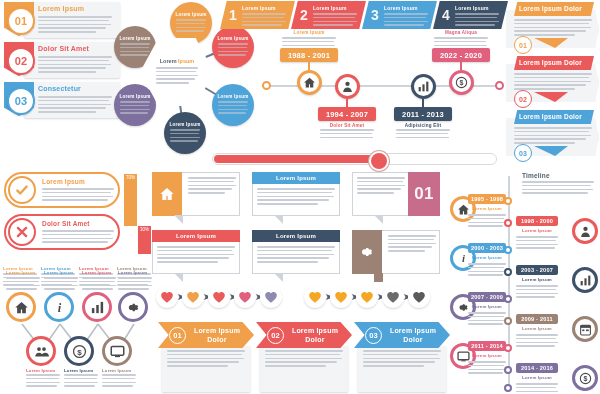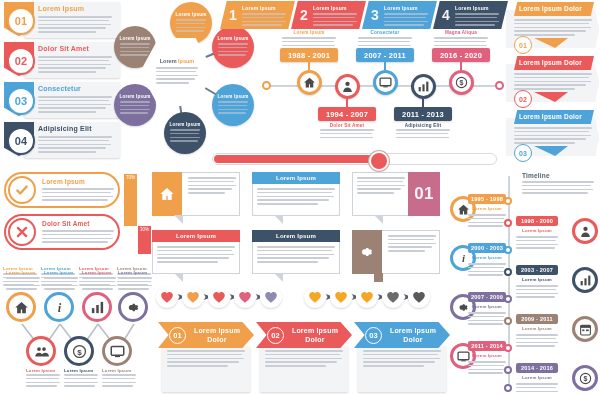--- a/index.html
+++ b/index.html
@@ -71,37 +71,20 @@
         <div style="position:absolute;left:36px;top:14px;width:74px;">
           <span class="lines">
             <i></i>
             <i></i>
             <i></i>
             <i></i>
             <i></i>
           </span>
         </div>
       </div>
-      <div style="position:absolute;left:0;top:120px;width:118px;height:36px;">
-        <div class="card shadow" style="position:absolute;left:22px;top:0;width:96px;height:36px;border-radius:2px;"></div>
-        <div style="position:absolute;left:2px;top:0;width:30px;height:34px;background:#3d5168;clip-path:polygon(0 0,100% 0,100% 76%,50% 100%,0 76%);"></div>
-        <div class="circ shadow" style="position:absolute;left:5px;top:5px;width:24px;height:24px;background:#fff;border:2px solid #3d5168;">
-          <span class="ttl" style="font-size:11px;color:#3d5168;">04</span>
-        </div>
-        <div class="ttl" style="position:absolute;left:36px;top:3px;font-size:7px;color:#3d5168;">Adipisicing Elit</div>
-        <div style="position:absolute;left:36px;top:14px;width:74px;">
-          <span class="lines">
-            <i></i>
-            <i></i>
-            <i></i>
-            <i></i>
-            <i></i>
-          </span>
-        </div>
-      </div>
     </div>
 
   <div class="abs" id="hexagon" style="left:112px;top:8px;width:150px;height:155px;">
       <svg class="abs" width="150" height="155" style="left:0;top:0;">
         <line x1="78" y1="14" x2="63" y2="62" stroke="#6b7a8d" stroke-width="2"></line>
         <line x1="22" y1="38" x2="63" y2="62" stroke="#6b7a8d" stroke-width="2"></line>
         <line x1="120" y1="38" x2="63" y2="62" stroke="#6b7a8d" stroke-width="2"></line>
         <line x1="22" y1="96" x2="63" y2="62" stroke="#6b7a8d" stroke-width="2"></line>
         <line x1="120" y1="96" x2="63" y2="62" stroke="#6b7a8d" stroke-width="2"></line>
         <line x1="72" y1="124" x2="63" y2="62" stroke="#6b7a8d" stroke-width="2"></line>
@@ -253,50 +236,30 @@
         <div class="ttl shadow" style="background:#f0a04b;color:#fff;font-size:7.5px;text-align:center;padding:2.5px 0;border-radius:2px;">1988 - 2001</div>
         <div style="width:2px;height:8px;background:#f0a04b;margin:0 auto;"></div>
         <div class="circ shadow" style="width:25px;height:25px;margin:0 auto;background:#fff;border:3px solid #f0a04b;box-sizing:border-box;">
           <span class="ic" style="width:13px;height:13px;color:#4a4a4a;display:inline-block;">
             <svg viewBox="0 0 24 24" width="100%" height="100%">
               <path fill="currentColor" d="M12 3 2 12h3v9h6v-6h2v6h6v-9h3z"></path>
             </svg>
           </span>
         </div>
       </div>
-      <div style="position:absolute;left:94px;top:0;width:58px;">
-        <div class="ttl" style="font-size:4.6px;color:#4ea3d8;text-align:center;">Consectetur</div>
-        <div style="width:54px;margin:2px auto 2px;">
-          <span class="lines">
-            <i></i>
-            <i></i>
-            <i></i>
-          </span>
-        </div>
-        <div class="ttl shadow" style="background:#4ea3d8;color:#fff;font-size:7.5px;text-align:center;padding:2.5px 0;border-radius:2px;">2007 - 2011</div>
-        <div style="width:2px;height:8px;background:#4ea3d8;margin:0 auto;"></div>
-        <div class="circ shadow" style="width:25px;height:25px;margin:0 auto;background:#fff;border:3px solid #4ea3d8;box-sizing:border-box;">
-          <span class="ic" style="width:13px;height:13px;color:#4a4a4a;display:inline-block;">
-            <svg viewBox="0 0 24 24" width="100%" height="100%">
-              <rect x="2" y="4" width="20" height="14" rx="2" fill="none" stroke="currentColor" stroke-width="2.4"></rect>
-              <rect x="8" y="19" width="8" height="2" fill="currentColor"></rect>
-            </svg>
-          </span>
-        </div>
-      </div>
       <div style="position:absolute;left:170px;top:0;width:58px;">
         <div class="ttl" style="font-size:4.6px;color:#e0607e;text-align:center;">Magna Aliqua</div>
         <div style="width:54px;margin:2px auto 2px;">
           <span class="lines">
             <i></i>
             <i></i>
             <i></i>
           </span>
         </div>
-        <div class="ttl shadow" style="background:#e0607e;color:#fff;font-size:7.5px;text-align:center;padding:2.5px 0;border-radius:2px;">2016 - 2020</div>
+        <div class="ttl shadow" style="background:#e0607e;color:#fff;font-size:7.5px;text-align:center;padding:2.5px 0;border-radius:2px;">2022 - 2020</div>
         <div style="width:2px;height:8px;background:#e0607e;margin:0 auto;"></div>
         <div class="circ shadow" style="width:25px;height:25px;margin:0 auto;background:#fff;border:3px solid #e0607e;box-sizing:border-box;">
           <span class="ic" style="width:13px;height:13px;color:#4a4a4a;display:inline-block;">
             <svg viewBox="0 0 24 24" width="100%" height="100%">
               <circle cx="12" cy="12" r="9.5" fill="none" stroke="currentColor" stroke-width="2"></circle>
               <text x="12" y="17" font-size="13" font-weight="bold" text-anchor="middle" fill="currentColor" font-family="Liberation Sans">$</text>
             </svg>
           </span>
         </div>
       </div>

